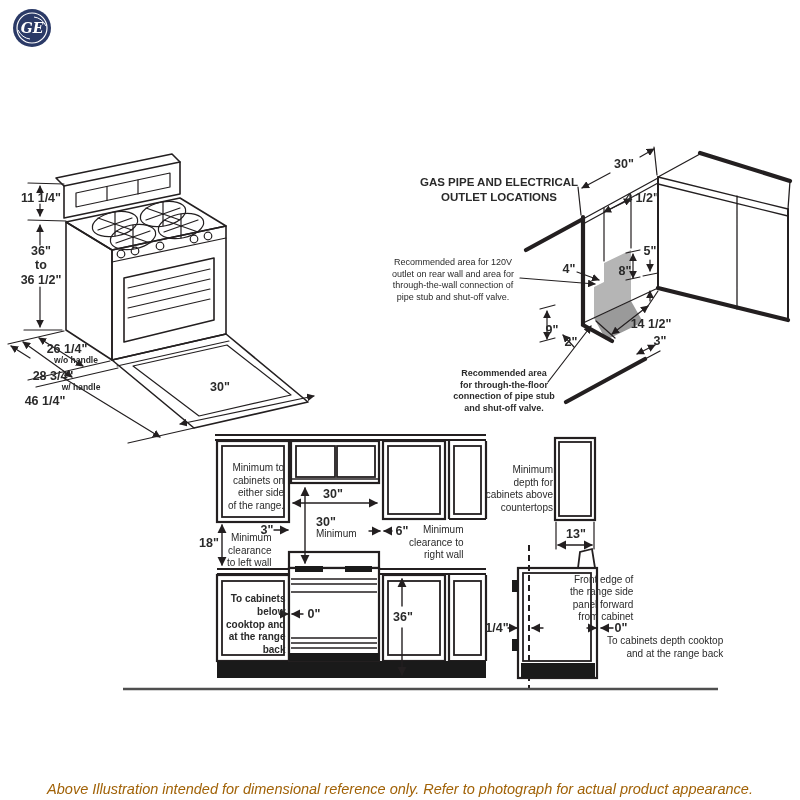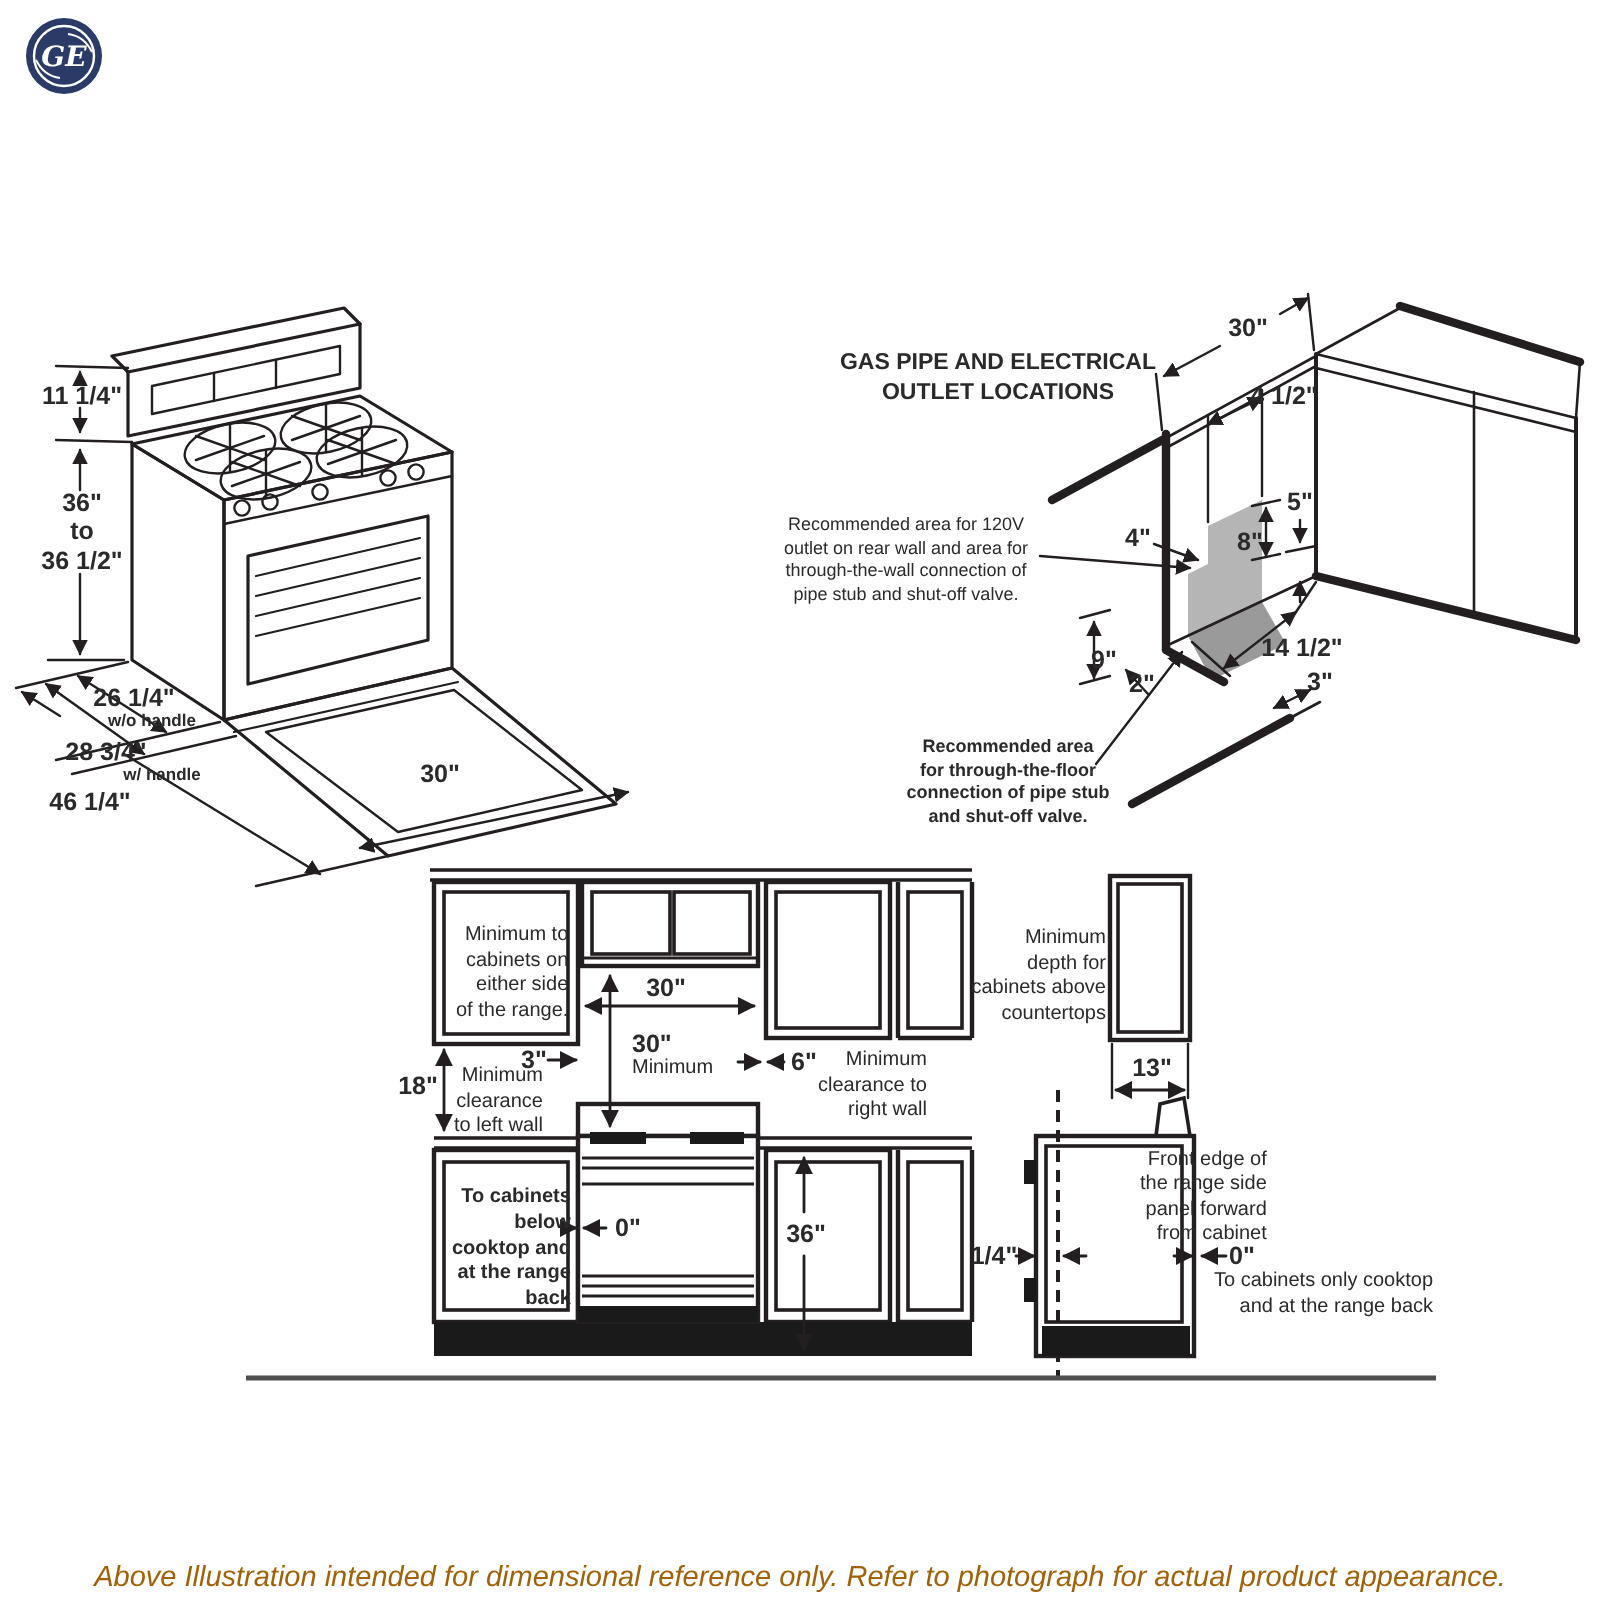--- a/index.html
+++ b/index.html
@@ -247,18 +247,18 @@
 depth for
 cabinets above
 countertops</span>
       <span class="lbl" style="left: 576px; top: 534px; font-size: 12.5px; font-weight: 700;">13"</span>
       <span class="lbl left" style="left: 534px; top: 599px; font-size: 10px; font-weight: 400; line-height: 12.3px; margin-left: 36px;">Front edge of
 the range side
 panel forward
 from cabinet</span>
       <span class="lbl" style="left: 497px; top: 628px; font-size: 12.5px; font-weight: 700;">1/4"</span>
       <span class="lbl" style="left: 621px; top: 628px; font-size: 12.5px; font-weight: 700;">0"</span>
-      <span class="lbl left" style="left: 607px; top: 647px; font-size: 10px; font-weight: 400; line-height: 13px;">To cabinets only cooktop
+      <span class="lbl left" style="left: 607px; top: 647px; font-size: 10px; font-weight: 400; line-height: 13px;">To cabinets depth cooktop
 and at the range back</span>
     </div>
 
   <div id="footer-note">Above Illustration intended for dimensional reference only. Refer to photograph for actual product appearance.</div>
 </div>
 
 </body></html>

